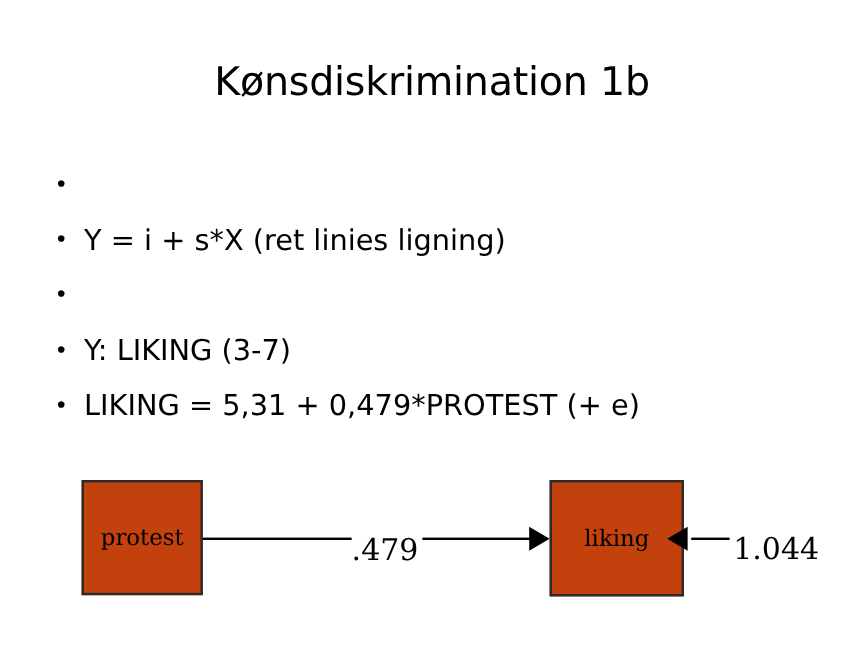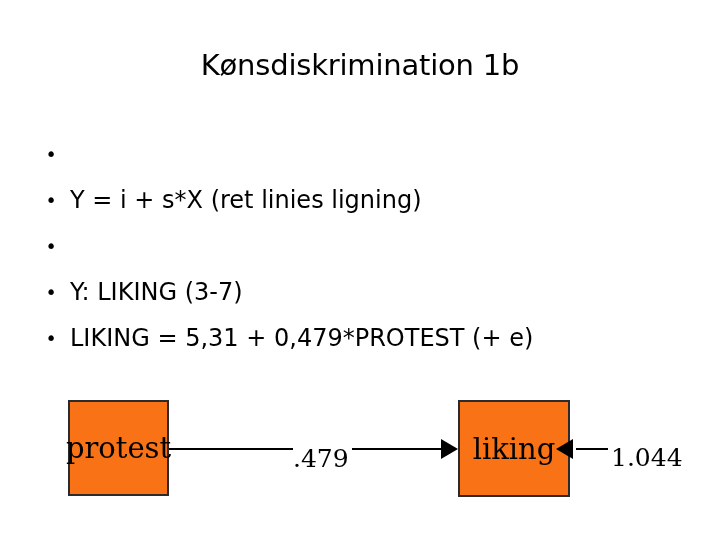--- a/index.html
+++ b/index.html
@@ -25,21 +25,21 @@
   }
 
   
   #slide-title {
     position: absolute;
     left: 0;
     top: 48px;
     width: 720px;
     text-align: center;
     font-family: "DejaVu Sans", sans-serif;
-    font-size: 29px;
+    font-size: 33px;
     font-weight: 400;
     color: #000000;
     letter-spacing: -0.2px;
     white-space: nowrap;
   }
 
   
   #bullet-list {
     position: absolute;
     left: 38px;
@@ -77,26 +77,26 @@
     left: 0;
     top: 370px;
     width: 720px;
     height: 170px;
   }
 
   .node-box {
     position: absolute;
     box-sizing: border-box;
     border: 2px solid #2b2b2b;
-    background: #f97316;
+    background: #c2410c;
     display: flex;
     align-items: center;
     justify-content: center;
     font-family: "DejaVu Serif", serif;
-    font-size: 29px;
+    font-size: 19px;
     color: #000000;
   }
   #node-protest {
     left: 68px;
     top: 30px;
     width: 101px;
     height: 96px;
   }
   #node-liking {
     left: 458px;

